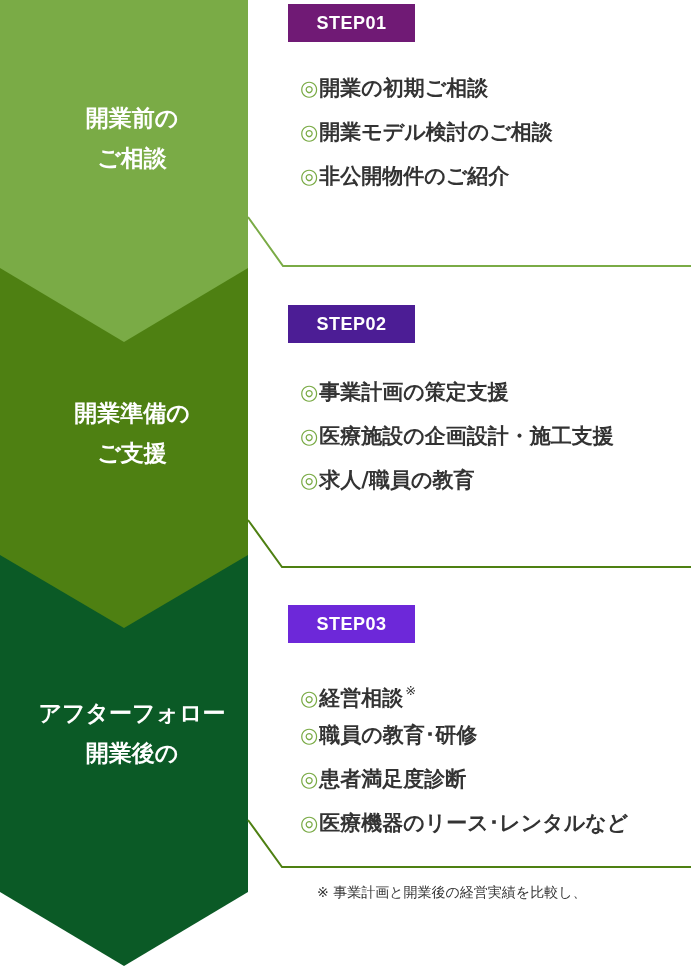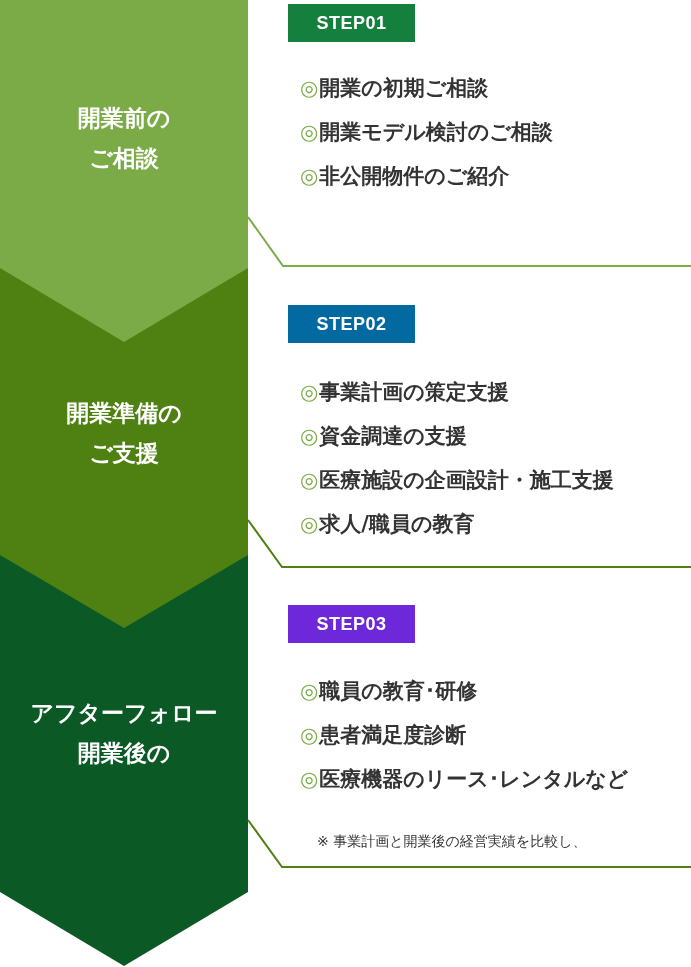--- a/index.html
+++ b/index.html
@@ -1,29 +1,29 @@
 <!DOCTYPE html>
 <html><head>
 <meta charset="utf-8">
 <style>
   html, body { margin:0; padding:0; background:#ffffff; }
   body { width:691px; height:967px; position:relative; overflow:hidden;
          font-family:"DejaVu Sans","Liberation Sans",sans-serif; }
   .band-title { position:absolute; left:0; width:248px; text-align:center; color:#ffffff;
-                font-weight:bold; font-size:23px; line-height:40px; z-index:3; letter-spacing:0px; }
+                font-weight:bold; font-size:23px; line-height:40px; z-index:3; letter-spacing:0px;padding-left:8px; }
   .step-badge { position:absolute; left:288px; width:127px; height:38px; color:#ffffff;
                 font-family:"Liberation Sans",sans-serif; font-weight:bold; font-size:18px;
                 line-height:38px; text-align:center; letter-spacing:0.5px; }
   .items { position:absolute; left:288px; margin:12px; padding:0; list-style:none; }
   .items li { font-weight:bold; font-size:21px; color:#333333; height:44px; line-height:44px;
               white-space:nowrap; }
   .items .mark { color:#7aab46; font-weight:normal; margin-right:1px; }
   .items sup { font-size:13px; font-weight:normal; vertical-align:10px; margin-left:2px; }
   .connector { position:absolute; left:0; top:0; }
-  .note { position:absolute; left:317px; top:828px; font-size:14px; color:#333333; line-height:26px; }
+  .note { position:absolute; left:317px; top:879px; font-size:14px; color:#333333; line-height:26px; }
   .note .row2 { padding-left:22px; }
 </style>
 </head>
 <body>
 
 <svg width="248" height="967" style="position:absolute;left:0;top:0;z-index:1">
   <polygon points="0,555 248,555 248,892 124,966 0,892" fill="#0b5a26"></polygon>
   <polygon points="0,268 248,268 248,555 124,628 0,555" fill="#4e8012"></polygon>
   <polygon points="0,0 248,0 248,268 124,342 0,268" fill="#7aab46"></polygon>
 </svg>
@@ -40,37 +40,37 @@
 </div>
 <div class="band-title" style="top:393px">
   <div>開業準備の</div>
   <div>ご支援</div>
 </div>
 <div class="band-title" style="top:693px">
   <div>アフターフォロー</div>
   <div>開業後の</div>
 </div>
 
-<div class="step-badge" style="top:4px;background:#15803d">STEP01</div>
+<div class="step-badge" style="top:4px;background:#701a75">STEP01</div>
 <ul class="items" style="top:54px">
   <li><span class="mark">◎</span><span>開業の初期ご相談</span></li>
   <li><span class="mark">◎</span><span>開業モデル検討のご相談</span></li>
   <li><span class="mark">◎</span><span>非公開物件のご紹介</span></li>
 </ul>
 
-<div class="step-badge" style="top:305px;background:#0369a1">STEP02</div>
+<div class="step-badge" style="top:305px;background:#4c1d95">STEP02</div>
 <ul class="items" style="top:358px">
   <li><span class="mark">◎</span><span>事業計画の策定支援</span></li>
-  <li><span class="mark">◎</span><span>資金調達の支援</span></li>
   <li><span class="mark">◎</span><span>医療施設の企画設計・施工支援</span></li>
   <li><span class="mark">◎</span><span>求人/職員の教育</span></li>
 </ul>
 
 <div class="step-badge" style="top:605px;background:#6d28d9">STEP03</div>
 <ul class="items" style="top:657px">
+  <li><span class="mark">◎</span><span>経営相談</span><sup>※</sup></li>
   <li><span class="mark">◎</span><span>職員の教育･研修</span></li>
   <li><span class="mark">◎</span><span>患者満足度診断</span></li>
   <li><span class="mark">◎</span><span>医療機器のリース･レンタルなど</span></li>
 </ul>
 
 <div class="note">
   <div><span>※</span> <span>事業計画と開業後の経営実績を比較し、</span></div>
 </div>
 
 </body></html>

